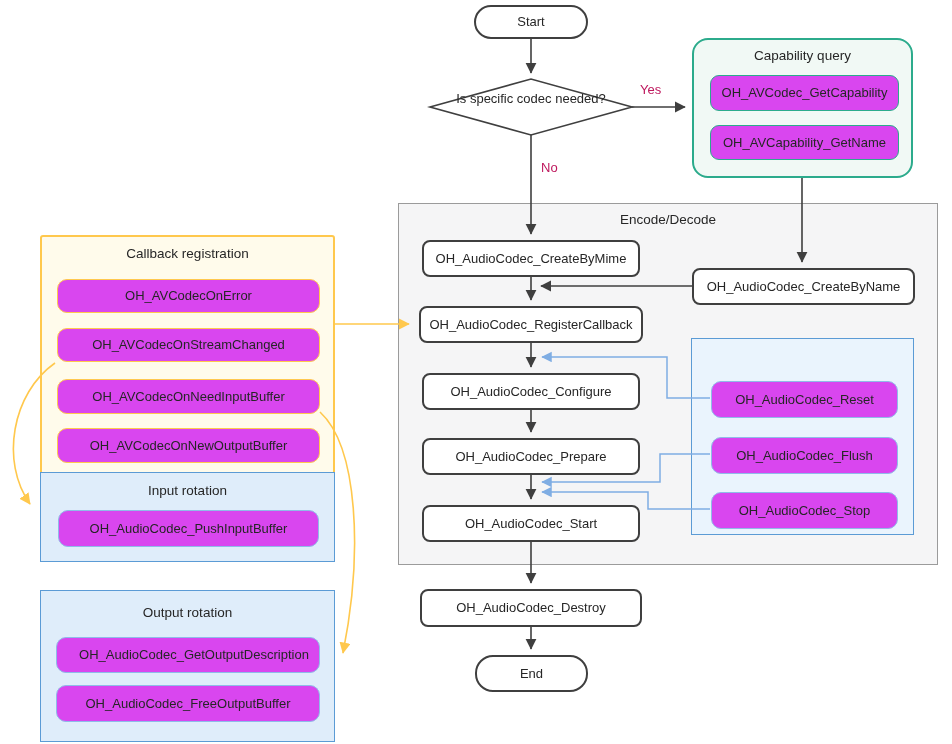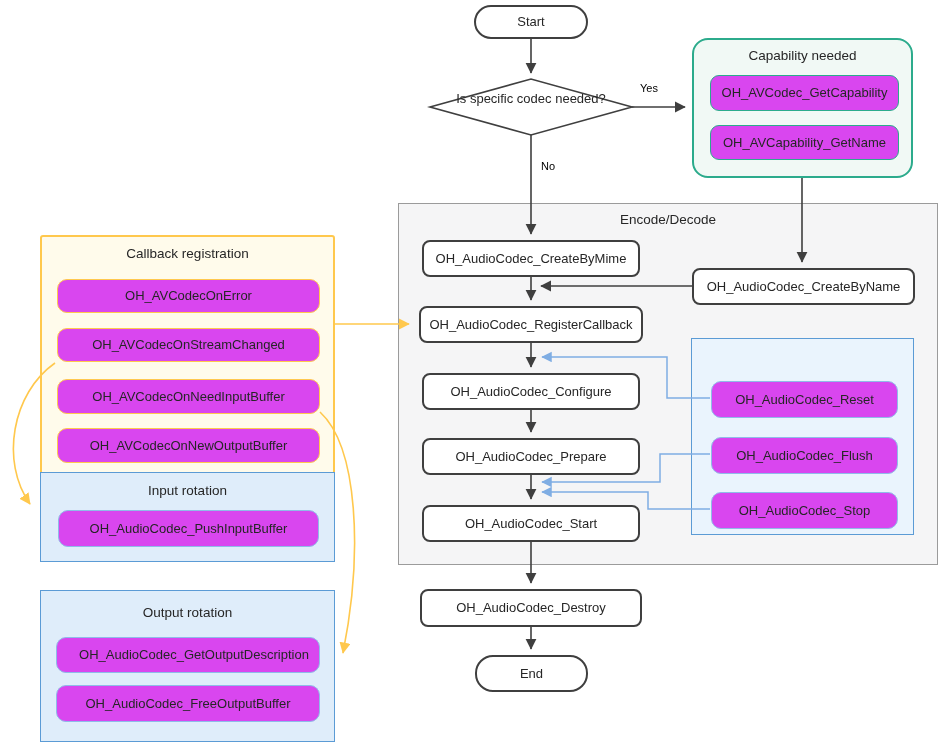--- a/index.html
+++ b/index.html
@@ -25,41 +25,41 @@
     font-size:13px; color:#262626; border-radius:9px; line-height:1.2;
   }
   .g-teal  { background:#f1f9f5; border:2px solid #2cab8c; border-radius:16px; }
   .i-teal  { border:1.5px solid #2cab8c; }
   .g-gray  { background:#f5f5f6; border:1.5px solid #9b9b9b; }
   .g-yellow{ background:#fffbeb; border:2px solid #ffc84d; border-radius:3px; }
   .i-yellow{ border:1.5px solid #ffc84d; border-radius:10px; }
   .g-blue  { background:#dfedfa; border:1.5px solid #5b9bd5; }
   .g-procblue { background:#eaf4fd; border:1.5px solid #5b9bd5; }
   .i-blue  { border:1.5px solid #8fbbe8; border-radius:10px; }
-  .edge-label { position:absolute; font-size:11px; color:#000000; }
+  .edge-label { position:absolute; font-size:13px; color:#be185d; }
   .decision-text {
     position:absolute; left:451px; top:91px; width:160px; text-align:center;
     font-size:13px; line-height:1.25; z-index:6;
   }
   svg.overlay {
     position:absolute; left:0; top:0; width:952px; height:744px;
     pointer-events:none; z-index:5;
   }
 </style>
 </head>
 <body>
 
 <div class="canvas">
 
   <div class="group g-gray" style="left:398px; top:203px; width:540px; height:362px;">
     <div class="group-title" style="top:8px;">Encode/Decode</div>
   </div>
 
   <div class="group g-teal" style="left:692px; top:38px; width:221px; height:140px;">
-    <div class="group-title" style="top:8px;">Capability needed</div>
+    <div class="group-title" style="top:8px;">Capability query</div>
     <div class="item i-teal" style="left:16px; top:35px; width:189px; height:36px;">OH_AVCodec_GetCapability</div>
     <div class="item i-teal" style="left:16px; top:85px; width:189px; height:35px;">OH_AVCapability_GetName</div>
   </div>
 
   <div class="group g-yellow" style="left:40px; top:202px; width:295px; height:246px;margin-top:33px;">
     <div class="group-title" style="top:9px;">Callback registration</div>
     <div class="item i-yellow" style="left:15px; top:42px; width:263px; height:34px;">OH_AVCodecOnError</div>
     <div class="item i-yellow" style="left:15px; top:91px; width:263px; height:34px;">OH_AVCodecOnStreamChanged</div>
     <div class="item i-yellow" style="left:15px; top:142px; width:263px; height:35px;">OH_AVCodecOnNeedInputBuffer</div>
     <div class="item i-yellow" style="left:15px; top:191px; width:263px; height:35px;">OH_AVCodecOnNewOutputBuffer</div>

